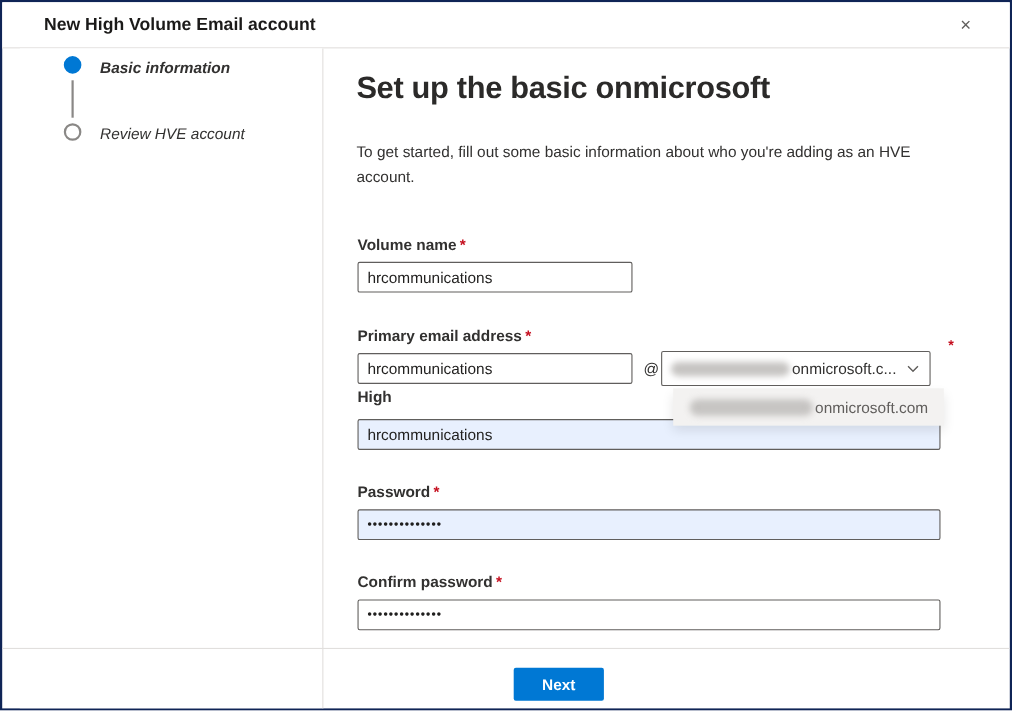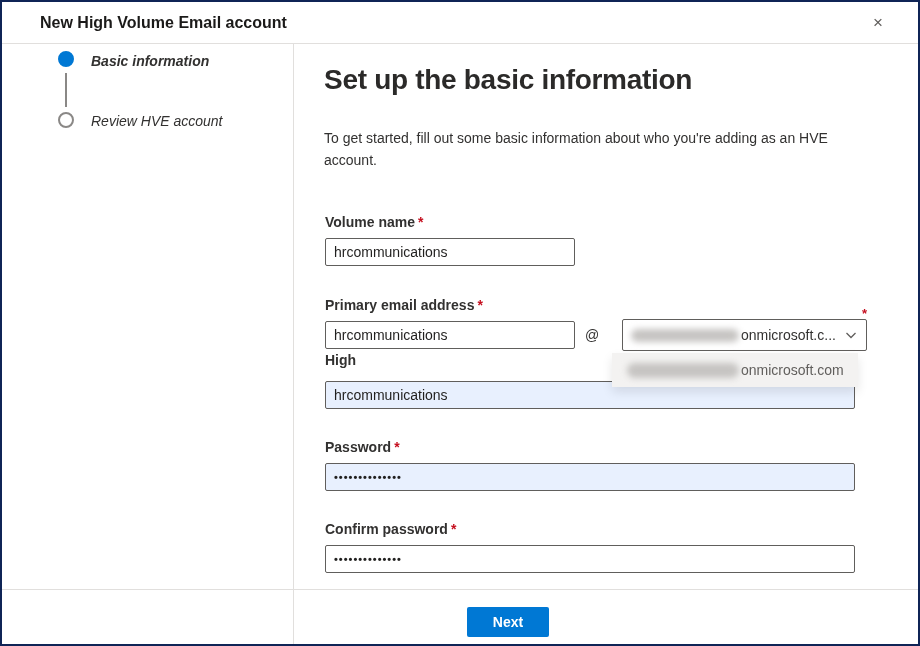--- a/index.html
+++ b/index.html
@@ -60,21 +60,21 @@
     position:absolute; height:28px; border:1px solid #605e5c; border-radius:2px;
     background:#fff; font-family:"Liberation Sans", sans-serif;
     font-size:14px; color:#201f1e; padding:0 8px; outline:none;
   }
   .txt.autofill { background:#e8f0fe; }
   .txt.pw { font-size:11px; letter-spacing:1px; font-weight:700; }
 
   .at-sign { position:absolute; font-size:14px; color:#323130; }
 
   .domain-select {
-    position:absolute; left:343px; top:275px; width:245px; height:32px;
+    position:absolute; left:322px; top:275px; width:245px; height:32px;
     border:1px solid #605e5c; border-radius:2px; background:#fff;
     display:flex; align-items:center; padding:0 8px; cursor:pointer;justify-content:flex-end;
   }
   .blur-blob { background:#c6c4c2; border-radius:8px; filter:blur(3px); }
   .sel-blob { width:108px; height:13px; flex:none; }
   .sel-text { font-size:14px; color:#323130; white-space:nowrap; margin-left:2px; }
   .sel-chevron { margin-left:auto; flex:none; display:flex; align-items:center; }
   .req-float { position:absolute; left:583px; top:262px; font-size:13px; color:#c50f1f; font-weight:700; }
 
   .dropdown-option {
@@ -109,21 +109,21 @@
 
   <div class="left-panel">
     <span class="step-circle active" style="left:40px; top:7px;"></span>
     <div class="step-label active" style="left:73px; top:9px;">Basic information</div>
     <span class="step-connector" style="left:47px; top:29px; height:34px;"></span>
     <span class="step-circle upcoming" style="left:40px; top:68px;"></span>
     <div class="step-label" style="left:73px; top:69px;">Review HVE account</div>
   </div>
 
   <div class="main">
-    <h1 class="page-heading">Set up the basic information</h1>
+    <h1 class="page-heading">Set up the basic onmicrosoft</h1>
     <p class="page-desc">To get started, fill out some basic information about who you're adding as an HVE account.</p>
 
     <div class="field-label" style="left:46px; top:170px;">
       <span>Volume name</span><span class="req">*</span>
     </div>
     <input class="txt" style="left: 46px; top: 194px; width: 250px;" type="text" value="hrcommunications">
 
     <div class="field-label" style="left:46px; top:253px;">
       <span>Primary email address</span><span class="req">*</span>
     </div>

